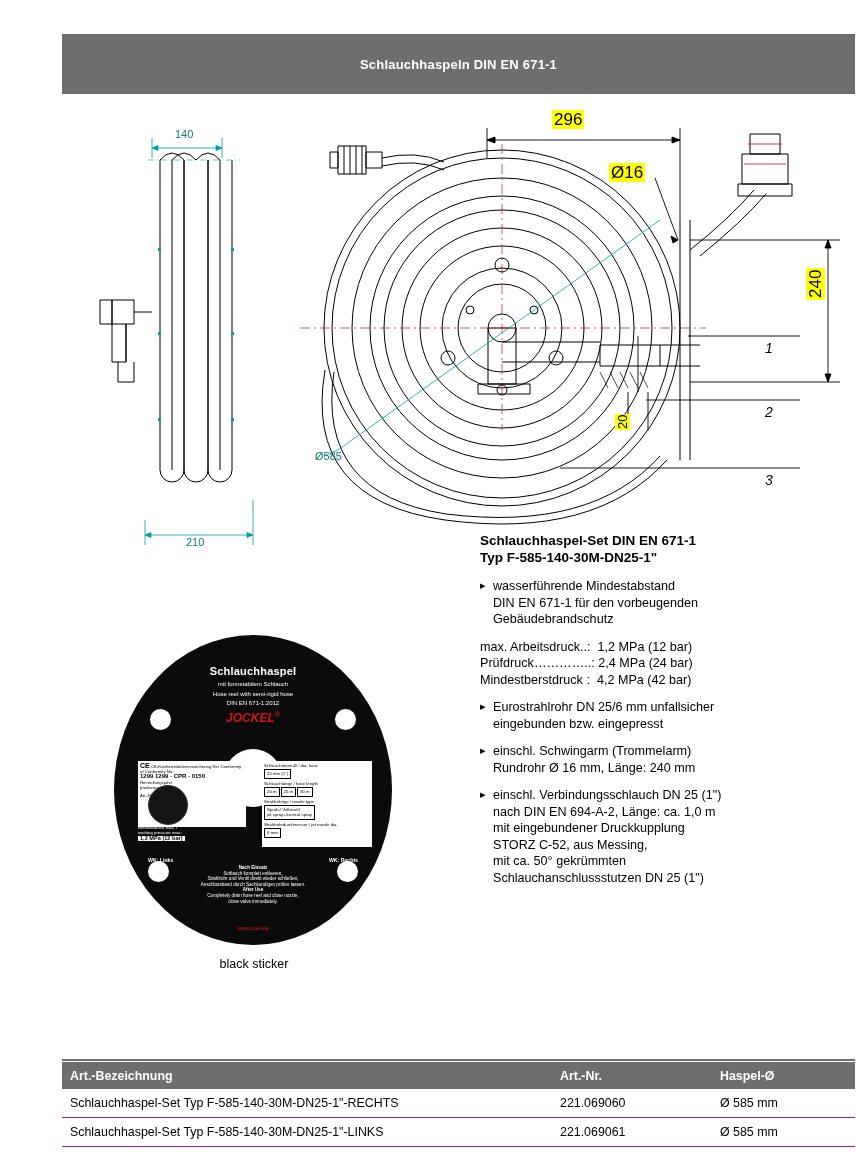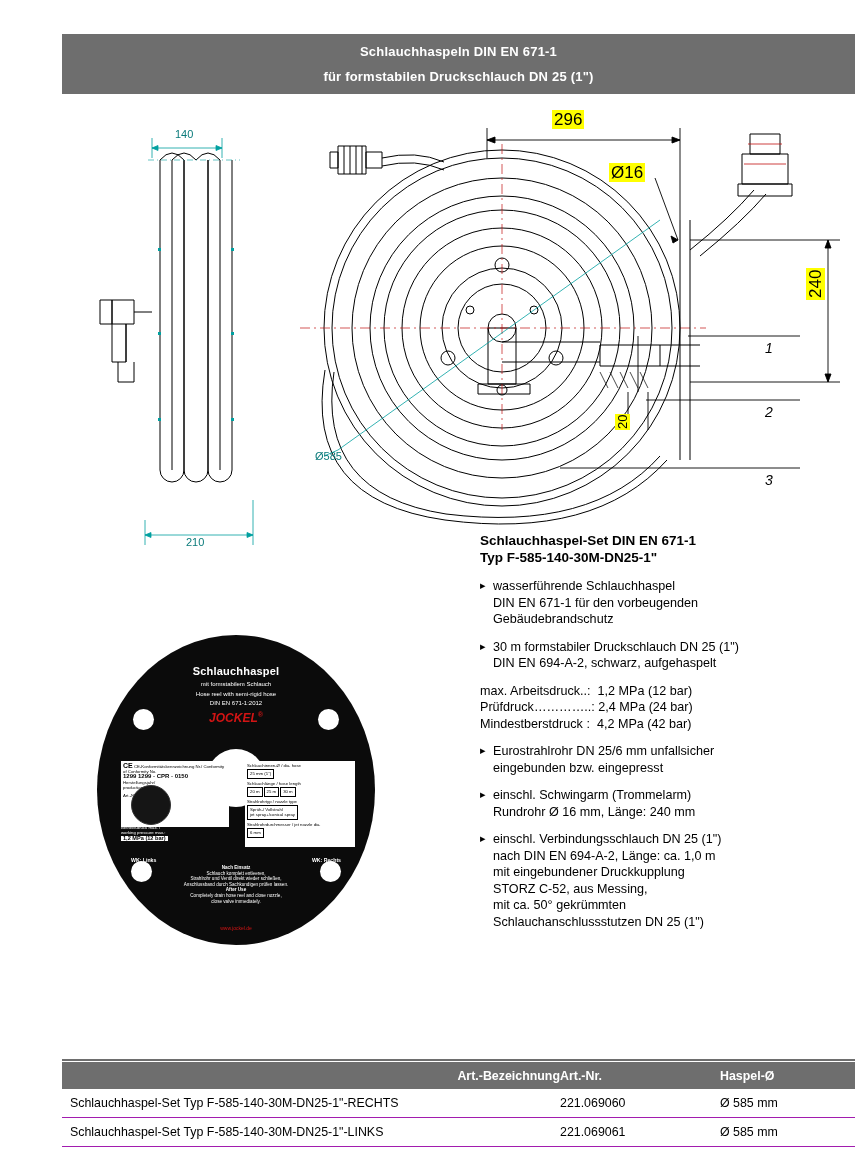--- a/index.html
+++ b/index.html
@@ -36,21 +36,21 @@
     position:absolute;left:480px;top:532px;width:360px;
     font-size:12.6px;line-height:16.5px;
   }
   .spec h3{margin:0 0 12px 0;font-size:13.5px;line-height:17px;}
   .spec .bullet{position:relative;padding-left:13px;margin-bottom:11px;}
   .spec .bullet:before{content:"\25B8";position:absolute;left:0;top:-1px;font-size:11px;}
   .spec .plain{margin-bottom:11px;}
   .spec .plain .ln{white-space:pre;}
 
   
-  .sticker-wrap{position:absolute;left:87px;top:635px;width:300px;height:380px;}
+  .sticker-wrap{position:absolute;left:104px;top:635px;width:300px;height:380px;}
   .sticker{
     position:absolute;left:10px;top:0;width:278px;height:310px;
     background:#0b0b0b;border-radius:50%;
     overflow:hidden;
   }
   .sticker .hole{
     position:absolute;left:50%;top:46%;transform:translate(-50%,-50%);
     width:58px;height:58px;border-radius:50%;background:#fff;
   }
   .sticker .smallhole{
@@ -101,31 +101,30 @@
     position:absolute;left:0;top:322px;width:300px;text-align:center;font-size:12.5px;
   }
 
   
   .table{position:absolute;left:62px;top:1062px;width:793px;font-size:12.4px;}
   .table .row{display:flex;align-items:center;height:28px;border-bottom:1px solid #a21caf;}
   .table .row.head{background:#6e6e6e;color:#fff;font-weight:bold;height:27px;border-bottom:none;}
   .table .c1{width:490px;padding-left:8px;}
   .table .c2{width:160px;}
   .table .c3{width:135px;}
-  .table .row.head .c1{padding-left:8px;text-align:right;}
+  .table .row.head .c1{padding-left:8px;}
   .table .rule-top{position:absolute;left:0;top:-3px;width:793px;height:2px;background:#6e6e6e;}
 </style>
 </head>
 <body>
 
 <div class="page">
 
   <div class="banner">
     <div>Schlauchhaspeln DIN EN 671-1</div>
-    <div>für formstabilen Druckschlauch DN 25 (1")</div>
   </div>
 
   <div class="drawing">
     <svg width="856" height="460" viewBox="0 0 856 460">
 
       <g stroke="#00a0a0" stroke-width="0.8" fill="none">
         <line x1="152" y1="38" x2="152" y2="58"></line>
         <line x1="222" y1="38" x2="222" y2="58"></line>
         <line x1="152" y1="48" x2="222" y2="48"></line>
         <path d="M152 48 l6 -2.5 v5 z" fill="#00a0a0"></path>
@@ -293,29 +292,25 @@
     <div style="position:absolute;left:765px;top:372px;font-style:italic;font-size:14px;">3</div>
   </div>
 
   <div class="spec">
     <h3>
       <span>Schlauchhaspel-Set DIN EN 671-1</span><br>
       <span>Typ F-585-140-30M-DN25-1"</span>
     </h3>
 
     <div class="bullet">
-      <span>wasserführende Schlauchhaspel</span><br>
+      <span>wasserführende Mindestabstand</span><br>
       <span>DIN EN 671-1 für den vorbeugenden</span><br>
       <span>Gebäudebrandschutz</span>
     </div>
 
-    <div class="bullet">
-      <span>30 m formstabiler Druckschlauch DN 25 (1")</span><br>
-      <span>DIN EN 694-A-2, schwarz, aufgehaspelt</span>
-    </div>
 
     <div class="plain">
       <span class="ln">max. Arbeitsdruck..:  1,2 MPa (12 bar)</span><br>
       <span class="ln">Prüfdruck…………..: 2,4 MPa (24 bar)</span><br>
       <span class="ln">Mindestberstdruck :  4,2 MPa (42 bar)</span>
     </div>
 
 
     <div class="bullet">
       <span>Eurostrahlrohr DN 25/6 mm unfallsicher</span><br>
@@ -413,20 +408,21 @@
         <div>Schlauch komplett entleeren,</div>
         <div>Strahlrohr und Ventil direkt wieder schließen,</div>
         <div>Anschlussband durch Sachkundigen prüfen lassen.</div>
         <div style="font-weight:bold">After Use</div>
         <div>Completely drain hose reel and close nozzle,</div>
         <div>close valve immediately.</div>
       </div>
 
       <div class="web">www.jockel.de</div>
     </div>
+    <div class="sticker-caption">black sticker</div>
   </div>
 
   <div class="table">
     <div class="rule-top"></div>
     <div class="row head">
       <div class="c1">Art.-Bezeichnung</div>
       <div class="c2">Art.-Nr.</div>
       <div class="c3">Haspel-Ø</div>
     </div>
     <div class="row">

